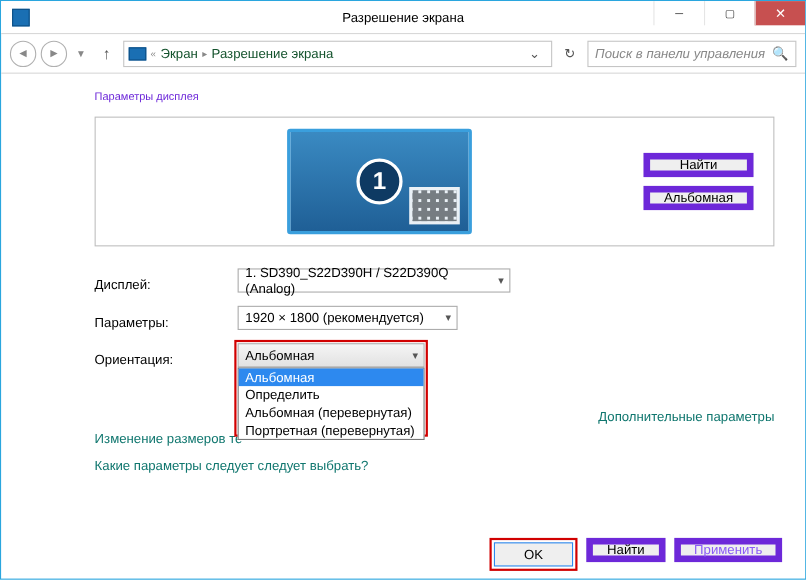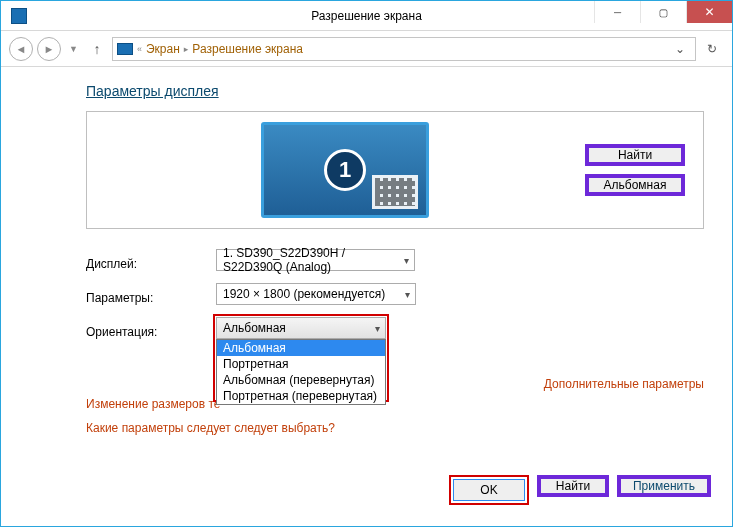--- a/index.html
+++ b/index.html
@@ -85,21 +85,21 @@
     padding: 0 4px;
     gap: 4px;
   }
   .bc-icon {
     width: 16px; height: 12px;
     background: #1a6fb3;
     border: 1px solid #0c4f85;
     display: inline-block;
   }
   .bc-sep { color: #888; font-size: 9px; }
-  .bc-item { color: #a16207; }
+  .bc-item { color: #14532d; }
   .bc-dd { margin-left: auto; color: #555; padding: 0 6px; }
   .refresh {
     width: 24px; height: 24px;
     display: flex; align-items: center; justify-content: center;
     border: 1px solid transparent;
     color: #555;
   }
   .search {
     width: 190px; height: 24px;
     border: 1px solid #c5c5c5;
@@ -112,24 +112,23 @@
   }
   .search-icon {
     position: absolute; right: 6px;
     color: #555;
     font-style: normal;
   }
   .content {
     padding: 16px 28px 16px 85px;
   }
   .heading {
-    color: #0c4a6e;
-    font-size: 14px;
+    color: #6d28d9;
+    font-size: 10px;
     margin-bottom: 12px;
-    text-decoration: underline;
   }
   .preview-box {
     border: 1px solid #bfbfbf;
     height: 118px;
     display: flex;
     align-items: center;
     padding: 10px 18px;
     margin-bottom: 20px;
     position: relative;
   }
@@ -185,21 +184,21 @@
   .side-buttons {
     display: flex;
     flex-direction: column;
     gap: 8px;
     align-items: flex-end;
   }
   .win-button {
     min-width: 100px;
     height: 22px;
     background: #efefef;
-    border: 4px solid #6d28d9;
+    border: 6px solid #6d28d9;
     font-size: 12px;
     padding: 0 12px;
     display: inline-flex;
     align-items: center;
     justify-content: center;
   }
   .form-row {
     display: flex;
     align-items: flex-end;
     margin-bottom: 12px;
@@ -218,21 +217,21 @@
     position: relative;
     font-size: 12px;
   }
   .select::after {
     content: "▾";
     position: absolute;
     right: 5px;
     color: #555;
     font-size: 10px;
   }
-  .select-display { width: 199px; }
+  .select-display { width: 248px; }
   .select-res { width: 200px; }
   .select-orient {
     width: 170px;
     background: linear-gradient(#f5f5f5, #e2e2e2);
   }
   .orientation-wrap {
     position: relative;
     display: inline-block;
     text-decoration: underline;
   }
@@ -255,44 +254,44 @@
     white-space: nowrap;
   }
   .dd-item.selected {
     background: #2d89ef;
     color: #fff;
   }
   .links-area {
     margin-top: 40px;
   }
   .link {
-    color: #c2410c;
+    color: #0f766e;
     cursor: pointer;
     display: inline;
   }
   .link-adv {
     float: right;
     margin-top: -2px;
   }
   .footer {
     position: absolute;
-    bottom: 22px; right: 22px;
+    bottom: 8px; right: 22px;
     display: flex;
     gap: 8px;
   }
   .btn-primary-highlight {
     border: 2px solid #d10000;
     padding: 2px;
     display: inline-block;
   }
   .btn-primary-highlight .win-button {
     border: 1.5px solid #2d89ef;
   }
   .win-button.disabled {
-    color: #0c4a6e;
+    color: #8b5cf6;
     text-align: center;
   }
 </style>
 </head>
 <body>
 
 <div class="titlebar">
   <span class="title-icon"></span>
   <span class="title-text">Разрешение экрана</span>
   <div class="win-controls">
@@ -309,20 +308,24 @@
   <div class="up-arrow">↑</div>
   <div class="breadcrumb">
     <span class="bc-icon"></span>
     <span class="bc-sep">«</span>
     <span class="bc-item">Экран</span>
     <span class="bc-sep">▸</span>
     <span class="bc-item">Разрешение экрана</span>
     <span class="bc-dd">⌄</span>
   </div>
   <div class="refresh">↻</div>
+  <div class="search">
+    <span>Поиск в панели управления</span>
+    <span class="search-icon">🔍</span>
+  </div>
 </div>
 
 <div class="content">
   <div class="heading">Параметры дисплея</div>
 
   <div class="preview-box">
     <div class="preview-center">
       <div class="monitor">
         <div class="monitor-inner">
           <div class="mon-num">1</div>
@@ -352,21 +355,21 @@
 
   <div class="form-row">
     <div class="form-label">Ориентация:</div>
     <div class="orientation-wrap">
       <div class="highlight-red" style="top:-3px; left:-3px; width:176px; height:88px;"></div>
       <div class="select select-orient">
         <span>Альбомная</span>
       </div>
       <div class="dropdown-open">
         <div class="dd-item selected">Альбомная</div>
-        <div class="dd-item">Портретная</div>
+        <div class="dd-item">Определить</div>
         <div class="dd-item">Альбомная (перевернутая)</div>
         <div class="dd-item">Портретная (перевернутая)</div>
       </div>
     </div>
   </div>
 
   <div class="links-area">
     <span class="link link-adv">Дополнительные параметры</span>
     <div style="clear:both; height:6px;"></div>
     <div><span class="link">Изменение размеров те</span></div>

